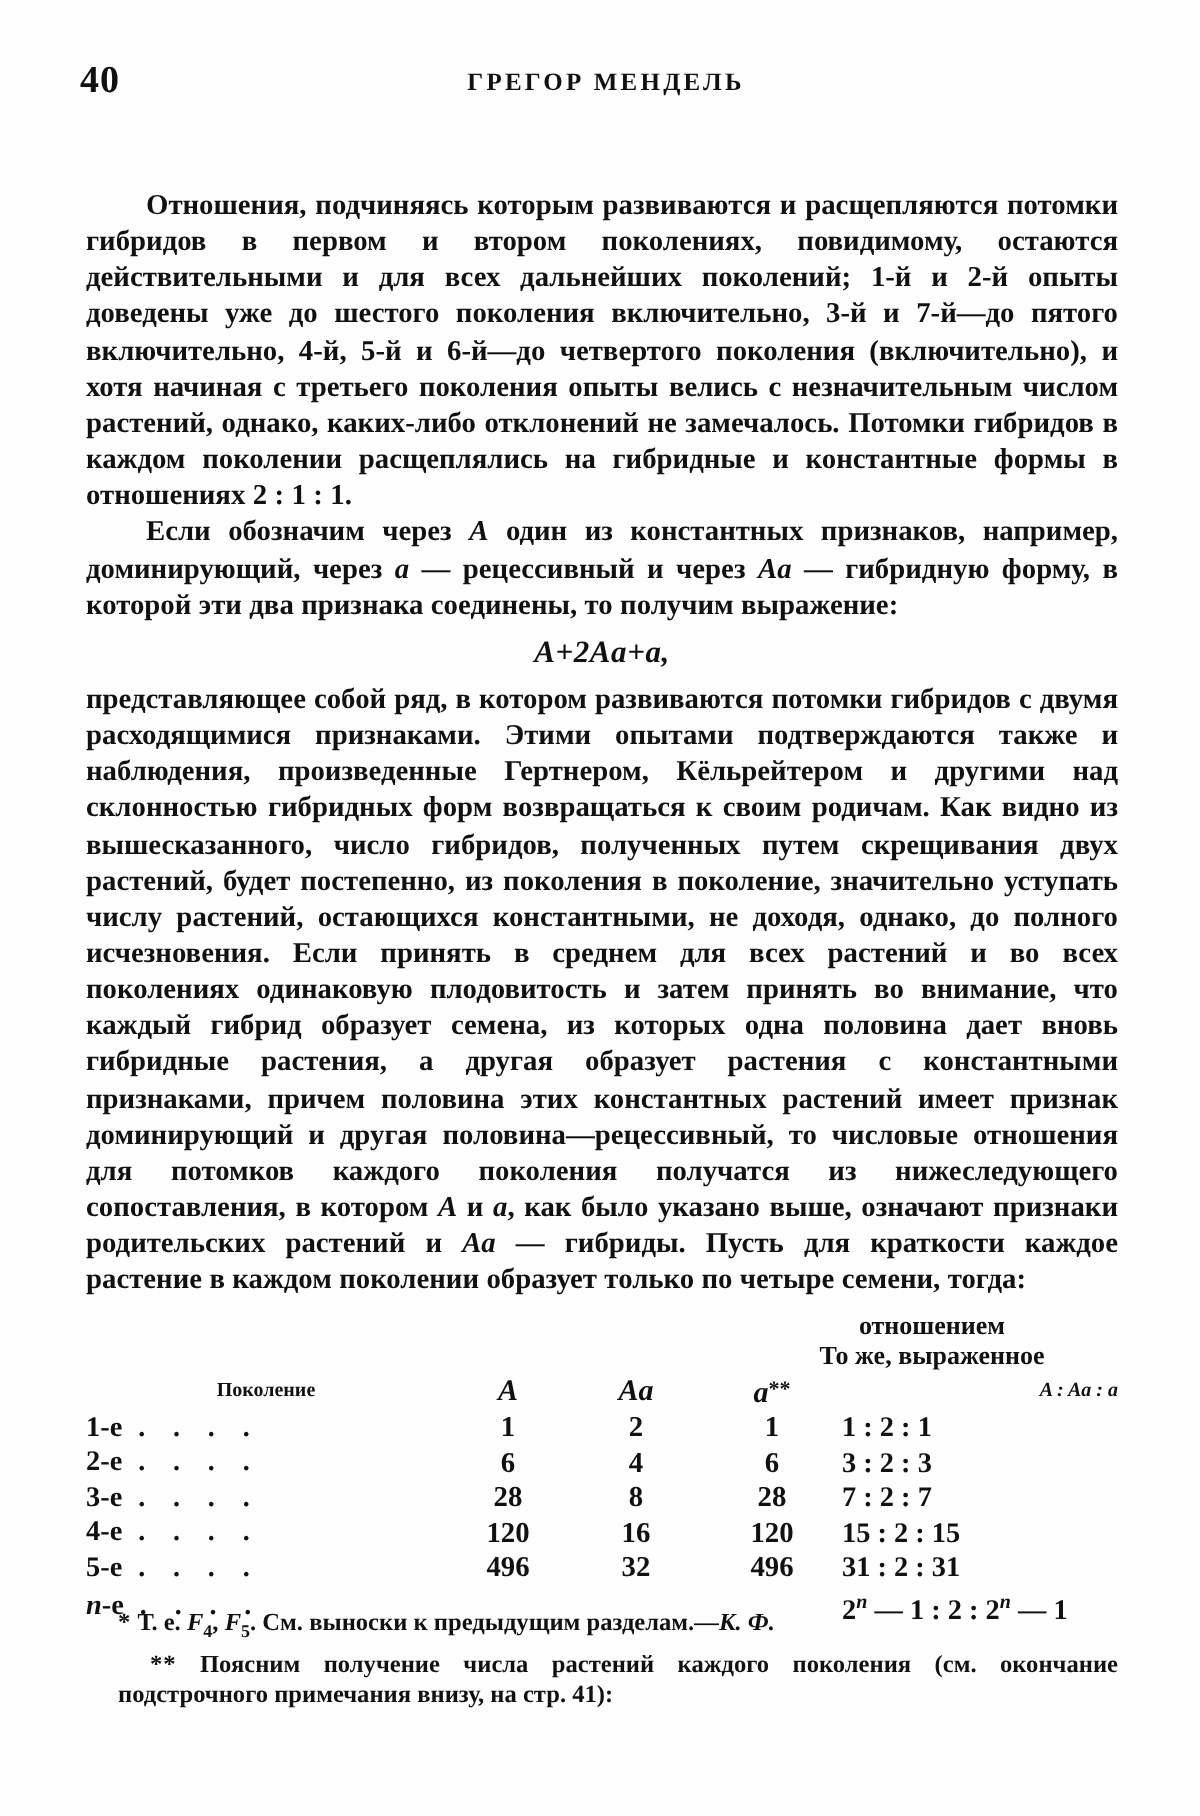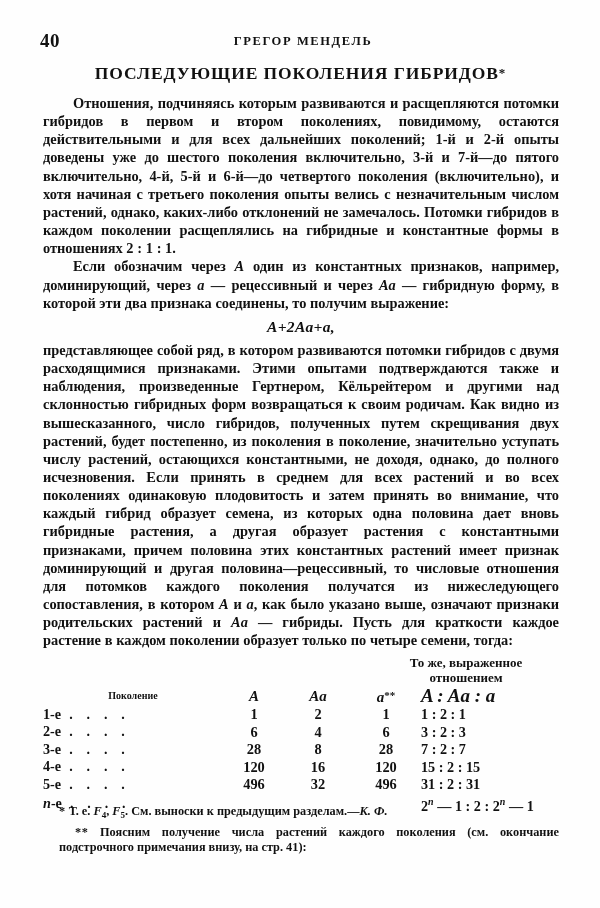--- a/index.html
+++ b/index.html
@@ -133,21 +133,21 @@
   table.gen th, table.gen td {
     padding: 0;
     font-weight: 700;
     line-height: 16.6px;
     border: 0;
   }
   th.h-gen { width: 180px; text-align: center; font-size: 10px; }
   th.h-a   { width: 62px;  text-align: center; font-style: italic; font-size: 15px; }
   th.h-aa  { width: 66px;  text-align: center; font-style: italic; font-size: 15px; }
   th.h-as  { width: 70px;  text-align: center; font-style: italic; font-size: 15px; }
-  th.h-rat { width: 138px; text-align: left; font-style: italic; font-size: 19px; }
+  th.h-rat { width: 138px; text-align: right; font-style: italic; font-size: 10px; }
   th.h-as .fnmark { font-style: normal; font-size: 11px; vertical-align: 3px; }
 
   td.c-gen {
     text-align: left;
     padding-left: 42px;
     white-space: nowrap;
     font-size: 14.2px;
   }
   td.c-gen .leaders {
     letter-spacing: 5.2px;
@@ -183,41 +183,38 @@
 </head>
 <body>
 
 <div class="page">
 
   <div class="runhead">
     <div class="folio">40</div>
     <div class="runtitle">ГРЕГОР МЕНДЕЛЬ</div>
   </div>
 
-  <div class="sectitle">
-    <span>ПОСЛЕДУЮЩИЕ ПОКОЛЕНИЯ ГИБРИДОВ</span><span class="fnmark">*</span>
-  </div>
 
   <div class="body">
 
     <p class="para">Отношения, подчиняясь которым развиваются и расщепляются потомки гибридов в первом и втором поколениях, повидимому, остаются действительными и для всех дальнейших поколений; 1-й и 2-й опыты доведены уже до шестого поколения включительно, 3-й и 7-й—до пятого включительно, 4-й, 5-й и 6-й—до четвертого поколения (включительно), и хотя начиная с третьего поколения опыты велись с незначительным числом растений, однако, каких-либо отклонений не замечалось. Потомки гибридов в каждом поколении расщеплялись на гибридные и константные формы в отношениях 2 : 1 : 1.</p>
 
     <p class="para"><span>Если обозначим через </span><span class="it">A</span><span> один из константных признаков, например, доминирующий, через </span><span class="it">a</span><span> — рецессивный и через </span><span class="it">Aa</span><span> — гибридную форму, в которой эти два признака соединены, то получим выражение:</span></p>
 
     <div class="formula">A+2Aa+a,</div>
 
     <p class="para cont"><span>представляющее собой ряд, в котором развиваются потомки гибридов с двумя расходящимися признаками. Этими опытами подтверждаются также и наблюдения, произведенные Гертнером, Кёльрейтером и другими над склонностью гибридных форм возвращаться к своим родичам. Как видно из вышесказанного, число гибридов, полученных путем скрещивания двух растений, будет постепенно, из поколения в поколение, значительно уступать числу растений, остающихся константными, не доходя, однако, до полного исчезновения. Если принять в среднем для всех растений и во всех поколениях одинаковую плодовитость и затем принять во внимание, что каждый гибрид образует семена, из которых одна половина дает вновь гибридные растения, а другая образует растения с константными признаками, причем половина этих константных растений имеет признак доминирующий и другая половина—рецессивный, то числовые отношения для потомков каждого поколения получатся из нижеследующего сопоставления, в котором </span><span class="it">A</span><span> и </span><span class="it">a</span><span>, как было указано выше, означают признаки родительских растений и </span><span class="it">Aa</span><span> — гибриды. Пусть для краткости каждое растение в каждом поколении образует только по четыре семени, тогда:</span></p>
 
   </div>
 
   <div class="tablewrap">
 
     <div class="rightheadtop">
+      <div>отношением</div>
       <div>То же, выраженное</div>
-      <div>отношением</div>
     </div>
 
     <table class="gen">
       <thead>
         <tr>
           <th class="h-gen">Поколение</th>
           <th class="h-a">A</th>
           <th class="h-aa">Aa</th>
           <th class="h-as"><span>a</span><span class="fnmark">**</span></th>
           <th class="h-rat">A : Aa : a</th>

